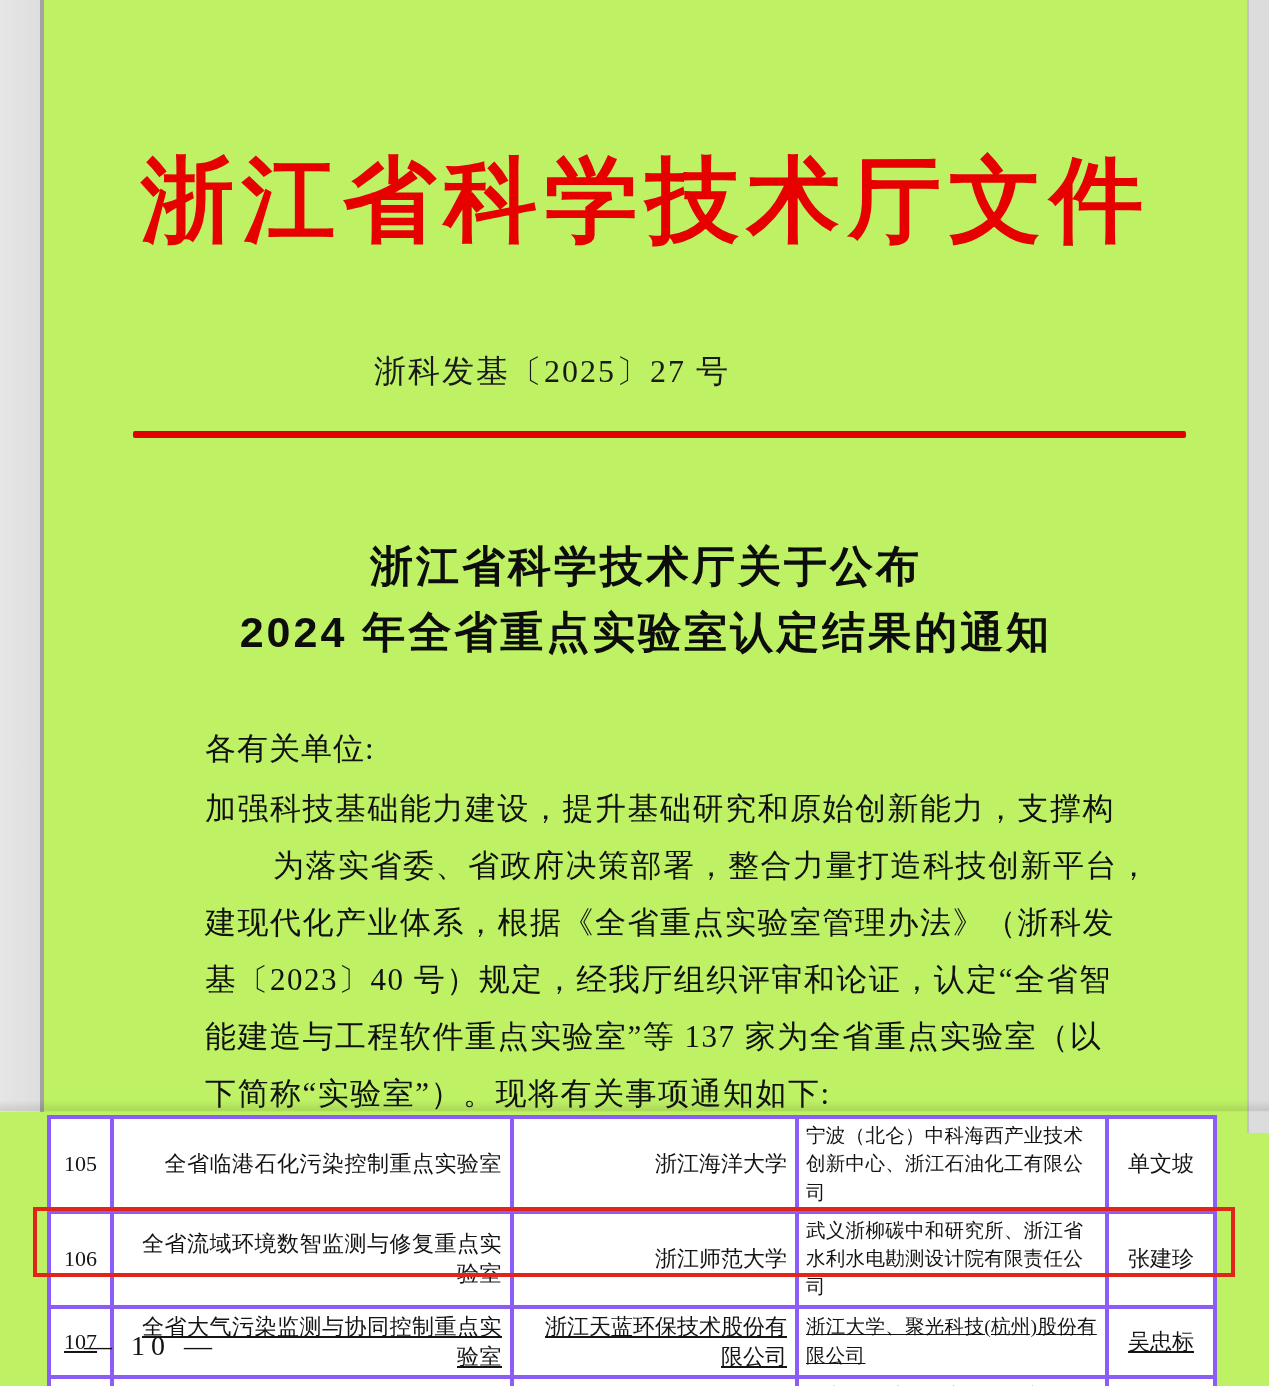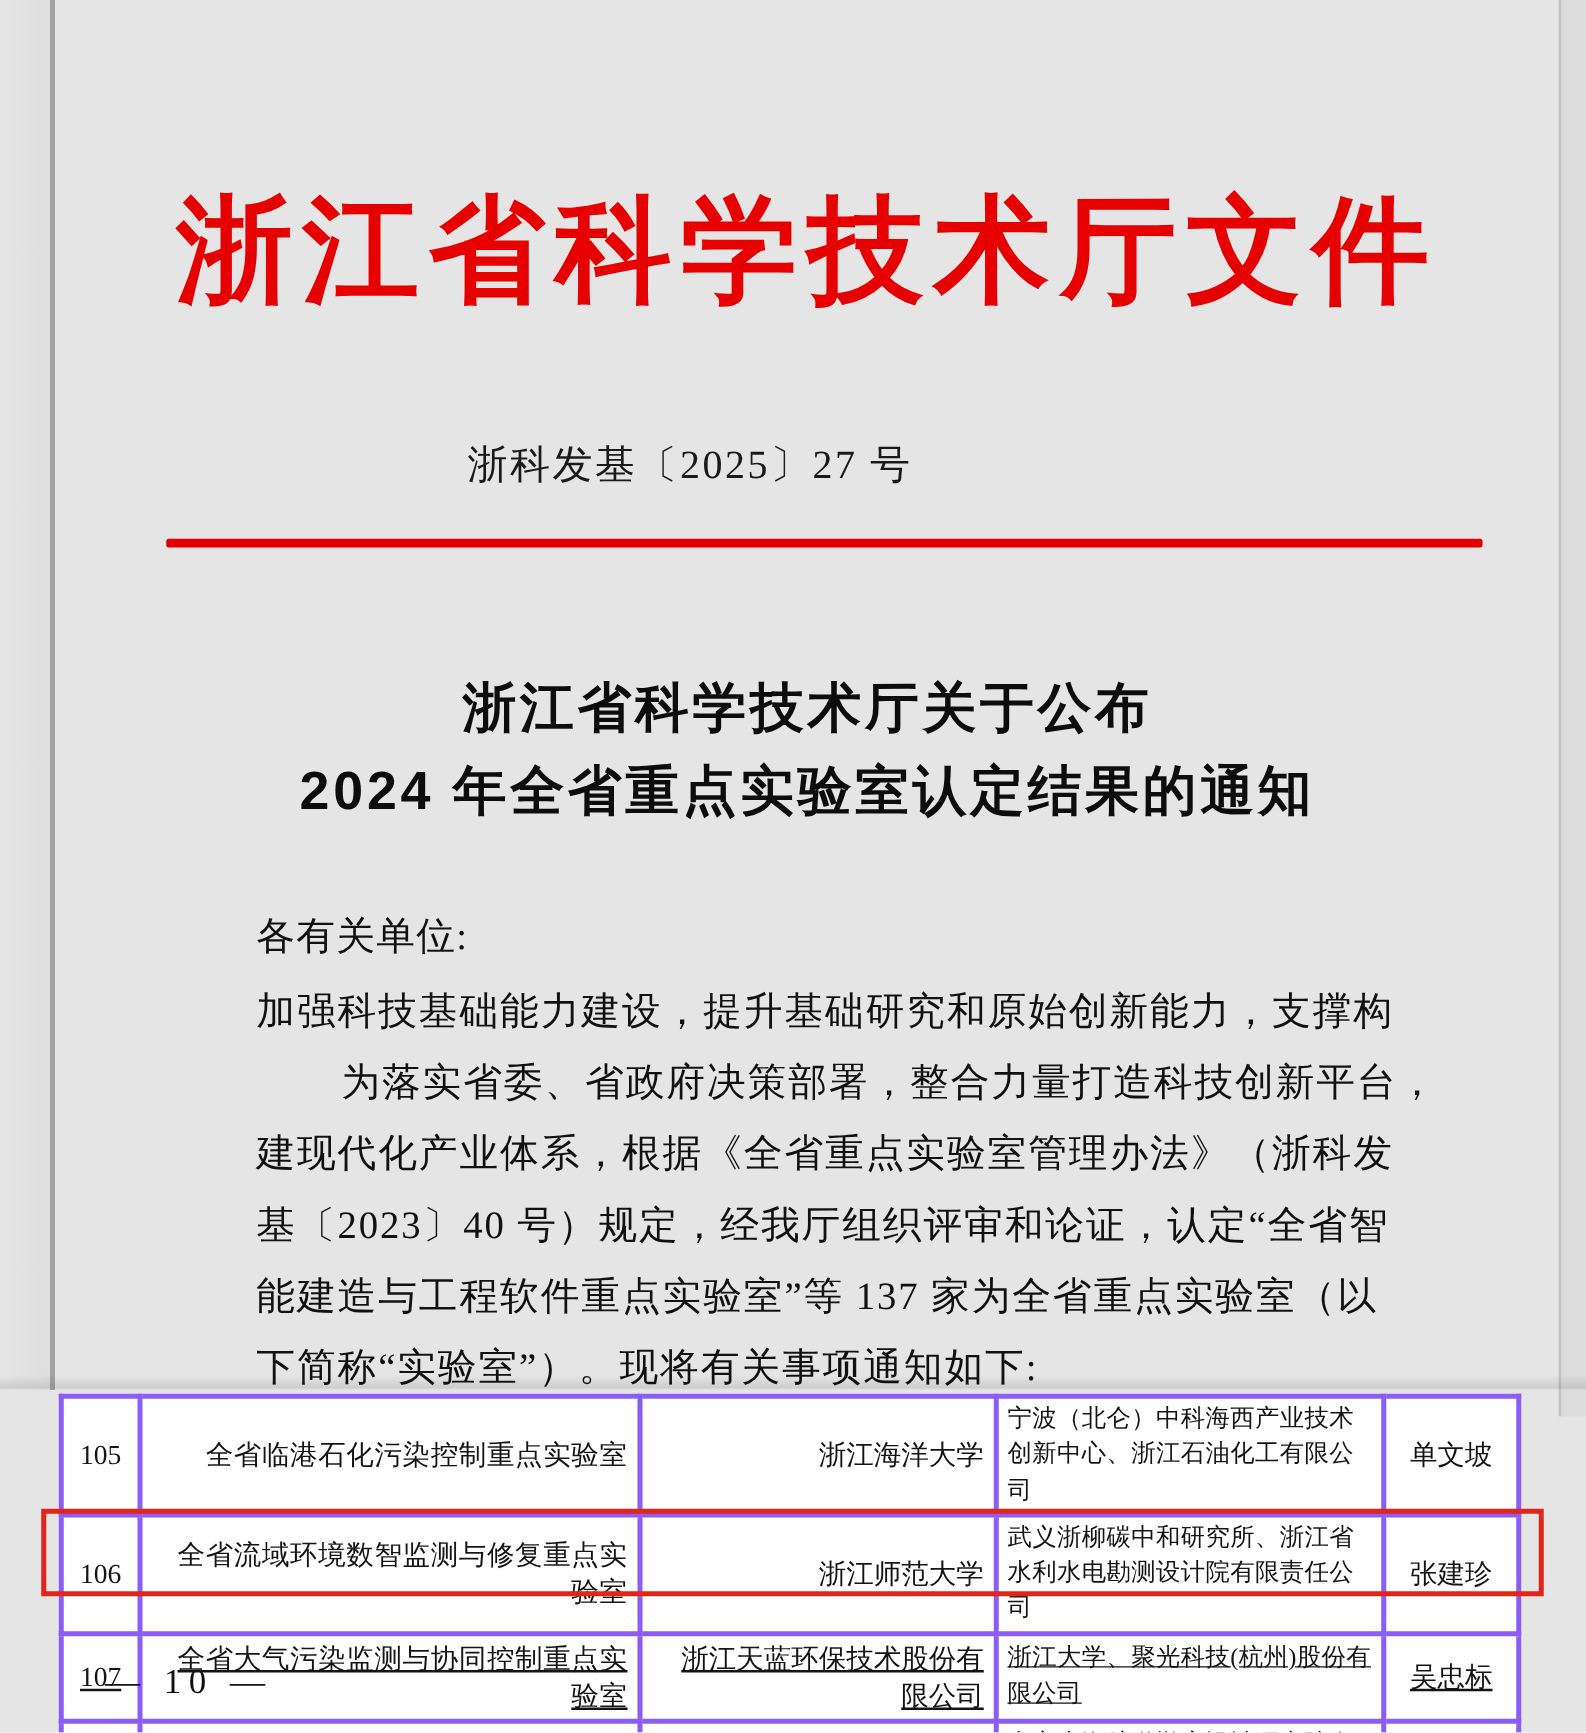--- a/index.html
+++ b/index.html
@@ -1,20 +1,20 @@
 <!DOCTYPE html>
 <html><head>
 <meta charset="utf-8">
 <style>
   html,body { margin:0; padding:0; background:#ffffff; }
   .canvas {
     position: relative;
     width: 1269px;
     height: 1386px;
-    background: #e5e5e5;
+    background: #bef264;
     overflow: hidden;
     font-family: "Liberation Serif", "DejaVu Serif", serif;
     color: #141414;
   }
   
   .edge-left {
     position:absolute; left:0; top:0; width:40px; height:1112px;
     background: linear-gradient(to right, #e6e6e6, #dedede);
     border-right: 4px solid #a3a3a3;
   }

